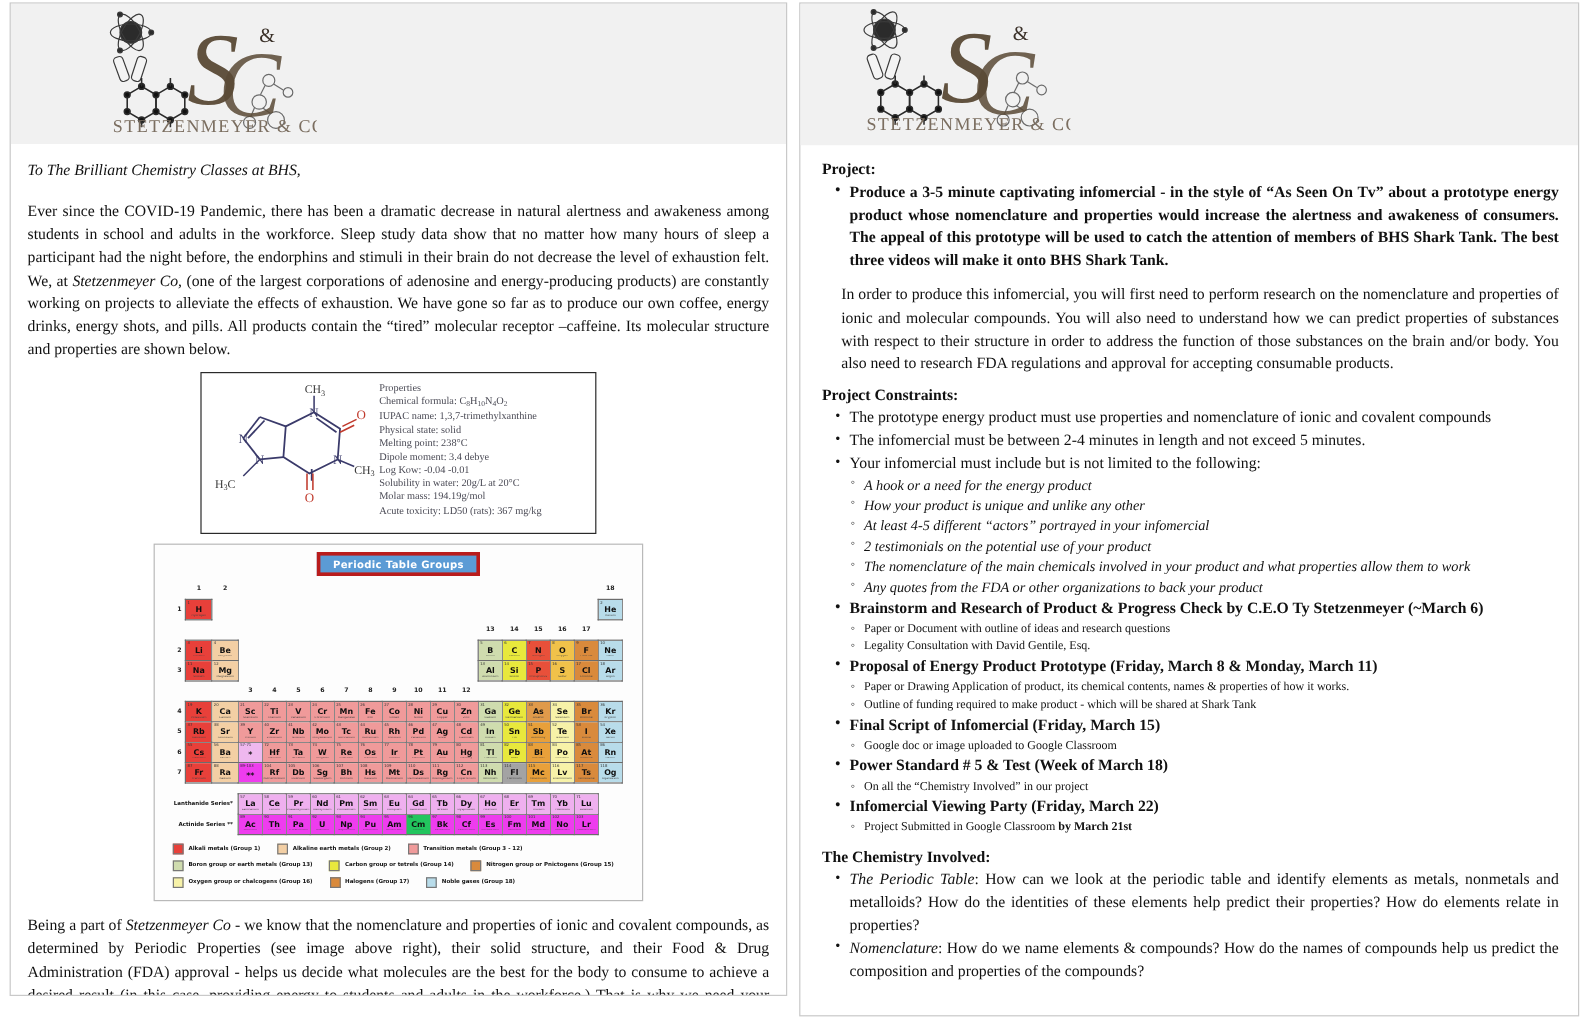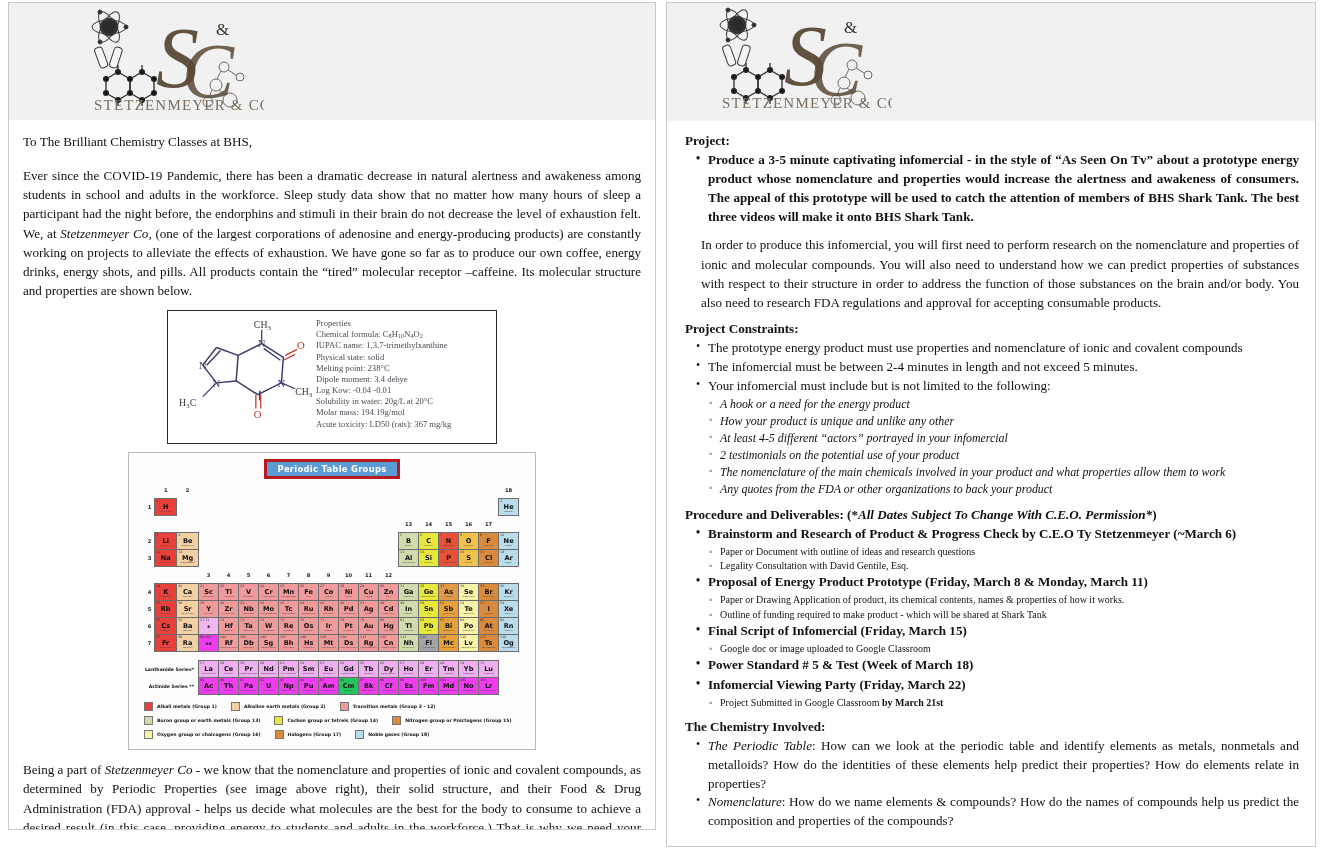--- a/index.html
+++ b/index.html
@@ -42,20 +42,21 @@
   .page-right .body-area { padding:8px 16px 0 18px; }
 
   p.letter {
     font-size:13.1px;
     line-height:1.47;
     text-align:justify;
     margin:0 0 9px 0;
     color:#111;
   }
   .salutation {
+    font-style:italic;
     font-size:13.1px;
     margin:4px 0 16px 0;
     color:#111;
   }
   i, .i { font-style:italic; }
 
   
   .caffeine-box {
     border:1px solid #2a2a2a;
     width:330px;
@@ -1166,23 +1167,20 @@
         </ul>
       <ul class="b2" id="constraint-subitems">
           <li class="ital">A hook or a need for the energy product</li>
           <li class="ital">How your product is unique and unlike any other</li>
           <li class="ital">At least 4-5 different “actors” portrayed in your infomercial</li>
           <li class="ital">2 testimonials on the potential use of your product</li>
           <li class="ital">The nomenclature of the  main chemicals involved in your product and what properties allow them to work</li>
           <li class="ital">Any quotes from the FDA or other organizations to back your product</li>
         </ul>
 
-      <h3 class="sec">
-        <span>Procedure and Deliverables: (*</span><i>All Dates Subject To Change With C.E.O. Permission*</i><span>)</span>
-      </h3>
       <div id="deliverables">
           <ul class="b1 tight">
             <li class="bold">Brainstorm and Research of Product &amp; Progress Check by C.E.O Ty Stetzenmeyer (~March 6)</li>
           </ul>
           <ul class="b2">
             <li>Paper or Document with outline of ideas and research questions</li>
             <li>Legality Consultation with David Gentile, Esq.</li>
           </ul>
           <ul class="b1 tight">
             <li class="bold">Proposal of Energy Product Prototype (Friday, March 8 &amp; Monday, March 11)</li>
@@ -1193,20 +1191,23 @@
           </ul>
           <ul class="b1 tight">
             <li class="bold">Final Script of Infomercial (Friday, March 15)</li>
           </ul>
           <ul class="b2">
             <li>Google doc or image uploaded to Google Classroom</li>
           </ul>
           <ul class="b1 tight">
             <li class="bold">Power Standard # 5 &amp; Test (Week of March 18)</li>
           </ul>
+          <ul class="b2">
+            <li>On all the “Chemistry Involved” in our project</li>
+          </ul>
           <ul class="b1 tight">
             <li class="bold">Infomercial Viewing Party (Friday, March 22)</li>
           </ul>
           <ul class="b2">
             <li>Project Submitted in Google Classroom <b>by March 21st</b></li>
           </ul>
         </div>
 
       <h3 class="sec">The Chemistry Involved:</h3>
       <ul class="b1" id="chemistry-list">

